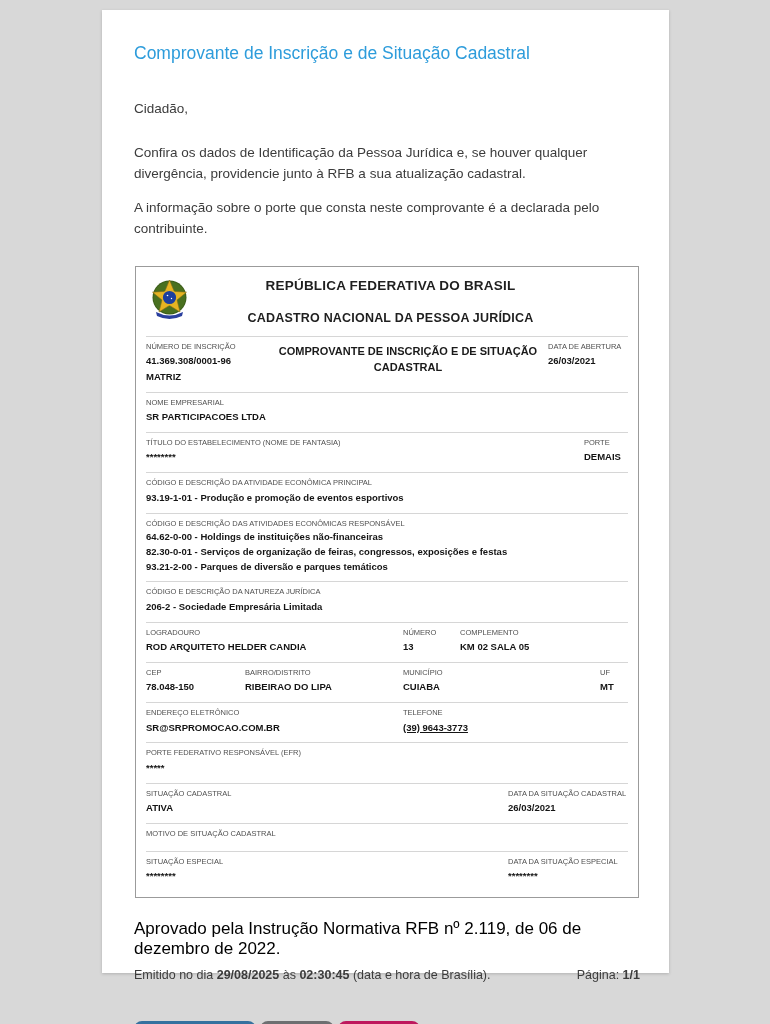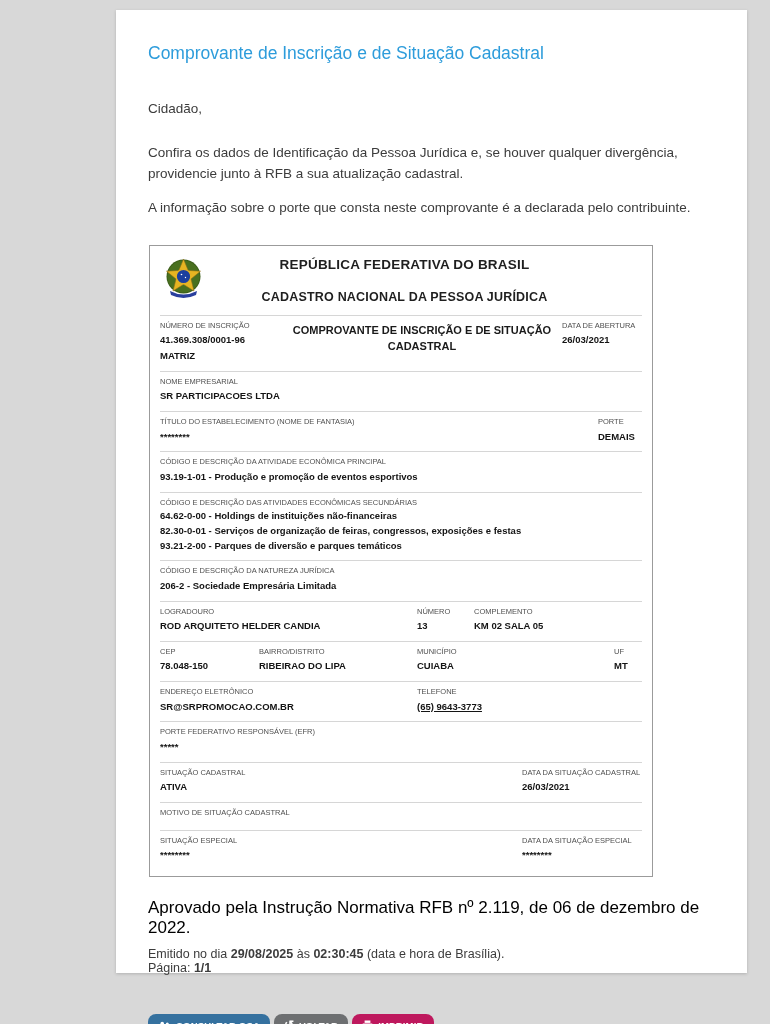--- a/index.html
+++ b/index.html
@@ -5,22 +5,22 @@
   * { box-sizing: border-box; }
   html,body { margin:0; padding:0; }
   body {
     width:770px; height:1024px;
     background:#d8d8d8;
     font-family:"Liberation Sans", sans-serif;
     position:relative;
     -webkit-font-smoothing:antialiased;
   }
   .card {
-    position:absolute; left:116px; top:10px;
-    width:631px; height:963px;
+    position:absolute; left:102px; top:10px;
+    width:567px; height:963px;
     background:#ffffff;
     box-shadow:0 1px 3px rgba(0,0,0,0.18);
     padding:33px 31px 8px 32px;
   }
   .page-title {
     font-size:17.5px; font-weight:500;
     color:#2d9cdb;
     margin:0;
   }
   .salutation { margin-top:37px; font-size:13.5px; color:#3c3c3c; }
@@ -62,21 +62,21 @@
   .w-left-flex  { flex:1; }
   .w-right-date { width:120px; flex:0 0 120px; }
   .w-porte      { width:44px;  flex:0 0 44px; }
   .flex1 { flex:1; }
 
   .tel-link { text-decoration:underline; color:#141414; }
   .motivo-sec { min-height:28px; }
 
   
   .foot-line1 { margin-top:21px; font-size:17px; color:#000000; }
-  .foot-line2 { margin-top:9px; font-size:12.5px; color:#3c3c3c; display:flex; justify-content:space-between; width:506px;flex-direction:column; }
+  .foot-line2 { margin-top:9px; font-size:12.5px; color:#3c3c3c; display:flex; justify-content:space-between; width:506px; }
   .bold { font-weight:bold; }
 
   .btn-row { margin-top:39px; display:flex; gap:4px; }
   .btn {
     display:inline-flex; align-items:center; gap:5px;
     border:none; border-radius:8px;
     color:#ffffff; font-family:"Liberation Sans", sans-serif;
     font-size:9.5px; font-weight:bold; letter-spacing:0.2px;
     height:23px; padding:0 10px; cursor:pointer;
   }
@@ -147,21 +147,21 @@
         <div class="value">DEMAIS</div>
       </div>
     </div>
 
     <div class="sec">
       <div class="label">CÓDIGO E DESCRIÇÃO DA ATIVIDADE ECONÔMICA PRINCIPAL</div>
       <div class="value">93.19-1-01 - Produção e promoção de eventos esportivos</div>
     </div>
 
     <div class="sec">
-      <div class="label">CÓDIGO E DESCRIÇÃO DAS ATIVIDADES ECONÔMICAS SECUNDÁRIAS</div>
+      <div class="label">CÓDIGO E DESCRIÇÃO DAS ATIVIDADES ECONÔMICAS RESPONSÁVEL</div>
       <div class="value multiline">64.62-0-00 - Holdings de instituições não-financeiras</div>
       <div class="value multiline">82.30-0-01 - Serviços de organização de feiras, congressos, exposições e festas</div>
       <div class="value multiline">93.21-2-00 - Parques de diversão e parques temáticos</div>
     </div>
 
     <div class="sec">
       <div class="label">CÓDIGO E DESCRIÇÃO DA NATUREZA JURÍDICA</div>
       <div class="value">206-2 - Sociedade Empresária Limitada</div>
     </div>
 
@@ -199,21 +199,21 @@
       </div>
     </div>
 
     <div class="sec row">
       <div class="w-email">
         <div class="label">ENDEREÇO ELETRÔNICO</div>
         <div class="value">SR@SRPROMOCAO.COM.BR</div>
       </div>
       <div class="flex1">
         <div class="label">TELEFONE</div>
-        <div class="value"><span class="tel-link">(65) 9643-3773</span></div>
+        <div class="value"><span class="tel-link">(39) 9643-3773</span></div>
       </div>
     </div>
 
     <div class="sec">
       <div class="label">PORTE FEDERATIVO RESPONSÁVEL (EFR)</div>
       <div class="value">*****</div>
     </div>
 
     <div class="sec row">
       <div class="w-left-flex">

